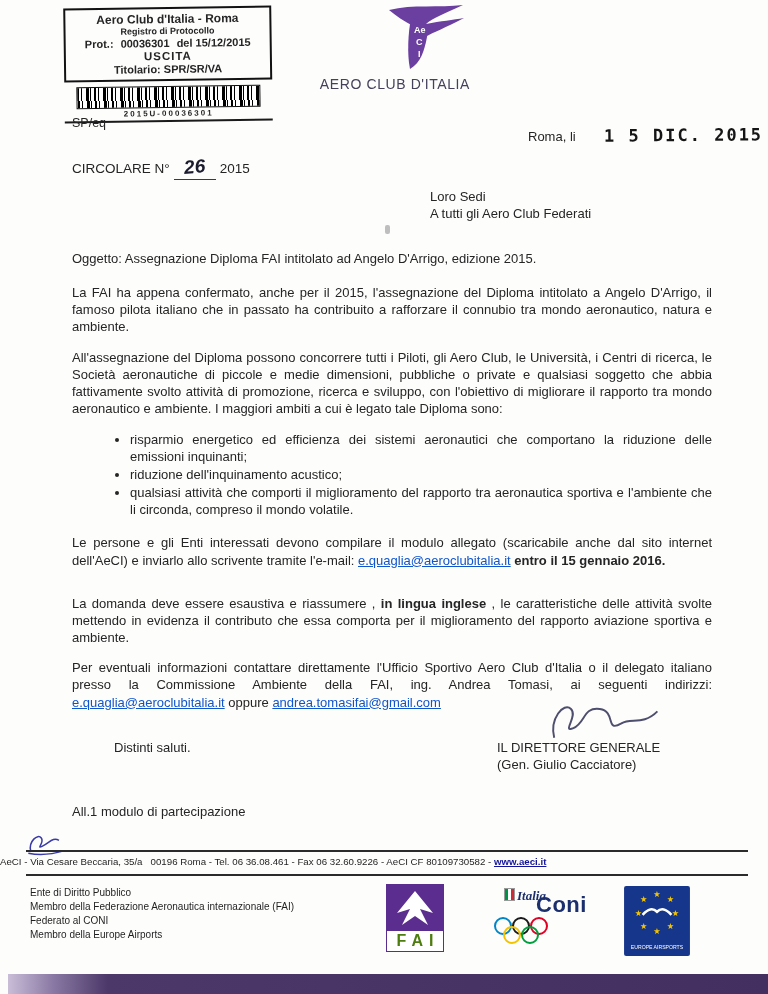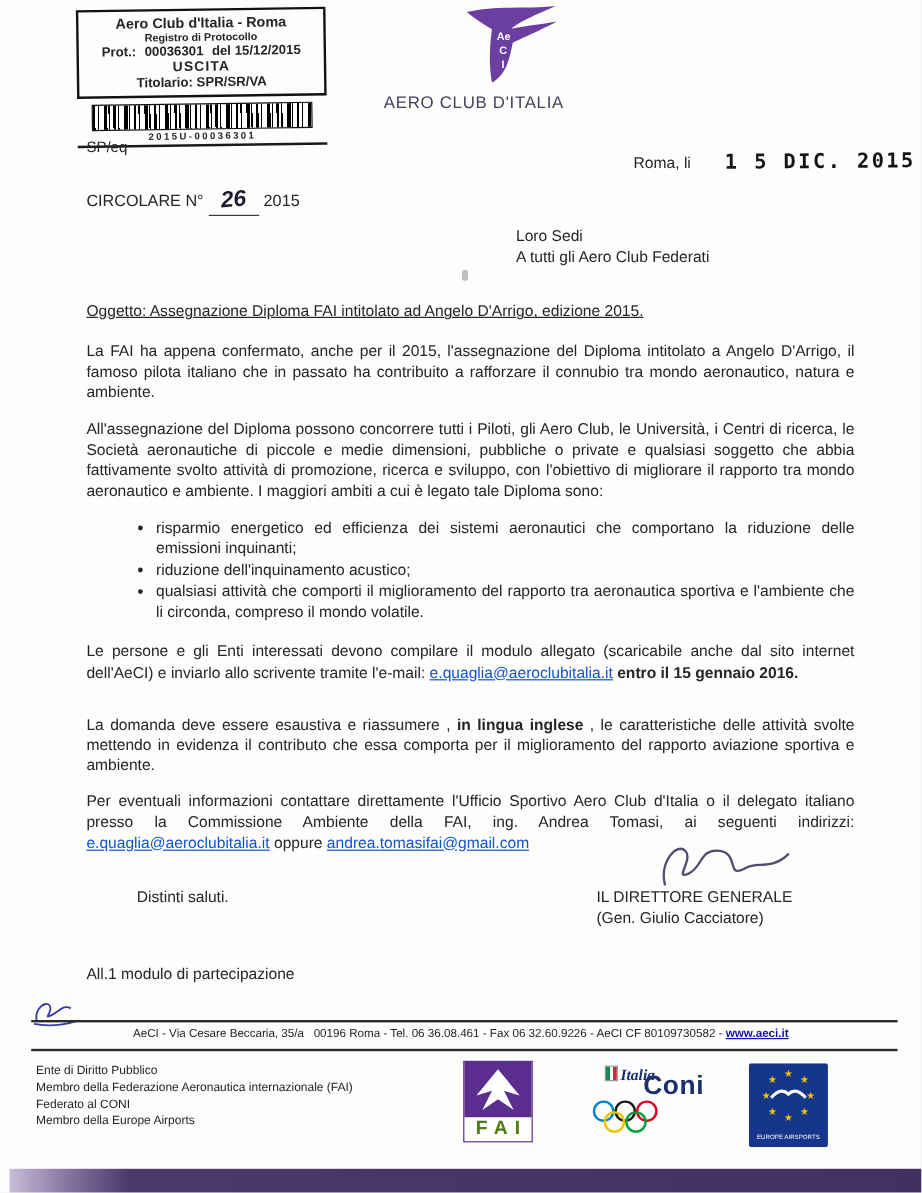--- a/index.html
+++ b/index.html
@@ -38,40 +38,40 @@
   .date-prefix { font-size:13px; }
   .date-stamp { font-family:"DejaVu Sans Mono", monospace; font-size:17px; font-weight:bold;
                 letter-spacing:2px; color:#151515; transform:rotate(-0.5deg); }
 
   
   .doc-body { position:absolute; top:154px; left:72px; width:640px; font-size:13px; line-height:1.32; }
   .circolare { font-size:13.5px; }
   .num-underline { display:inline-block; min-width:42px; text-align:center; border-bottom:1.2px solid #3a3a3a; margin:0 4px; }
   .hand-num { display:inline-block; font-size:19px; font-weight:bold; font-style:italic; color:#1c1c30; transform:rotate(-5deg); }
   .recipient { margin-left:358px; margin-top:8px; }
-  .subject { margin-top:28px;text-decoration:underline; }
+  .subject { margin-top:28px; }
   .para { text-align:justify; }
   .p1 { margin-top:16px; }
   .p2 { margin-top:14px; }
   .bullets { margin:8px 0 0 0; padding-left:58px; }
   .bullets li { text-align:justify; margin-bottom:1px; }
   .p3 { margin-top:16px; }
   .p4 { margin-top:26px; }
   .p5 { margin-top:13px; }
   a.email-link { color:#1155cc; text-decoration:underline; }
   .closing-row { display:flex; justify-content:space-between; margin-top:28px; }
   .closing { margin-left:42px; }
   .sig-block { position:relative; width:215px; }
   .sig-svg { position:absolute; top:-42px; left:50px; pointer-events:none; }
   .attachment { margin-top:30px; }
 
   
   .footer-initials { position:absolute; top:832px; left:26px; }
   .rule1 { position:absolute; top:850px; left:26px; right:20px; border-top:2px solid #2b2b2b; }
-  .address { position:absolute; top:856px; left:0; right:0; text-align:center; font-size:9.7px; color:#1e1e1e; white-space:pre-wrap; }
+  .address { position:absolute; top:856px; left:0; right:0; text-align:left; font-size:9.7px; color:#1e1e1e; white-space:pre-wrap; }
   .site-link { color:#14149a; font-weight:bold; text-decoration:underline; }
   .rule2 { position:absolute; top:874px; left:26px; right:20px; border-top:2px solid #2b2b2b; }
   .org-info { position:absolute; top:886px; left:30px; font-size:10px; line-height:1.4; color:#1f1f1f; }
 
   .fai-logo { position:absolute; top:884px; left:386px; width:56px; border:1px solid #5b2d8e; background:#fff; }
   .fai-square { width:100%; height:46px; background:#5b2d8e; display:block; }
   .fai-label { text-align:center; font-size:16px; font-weight:bold; color:#4d7c0f; letter-spacing:6px; padding:1px 0 1px 6px; }
 
   .coni-logo { position:absolute; top:888px; left:478px; width:125px; height:62px; }
   .coni-italia { position:absolute; top:0; left:26px; font-family:"Liberation Serif", serif; font-style:italic; font-weight:bold; font-size:13px; color:#1b2f6e; }

